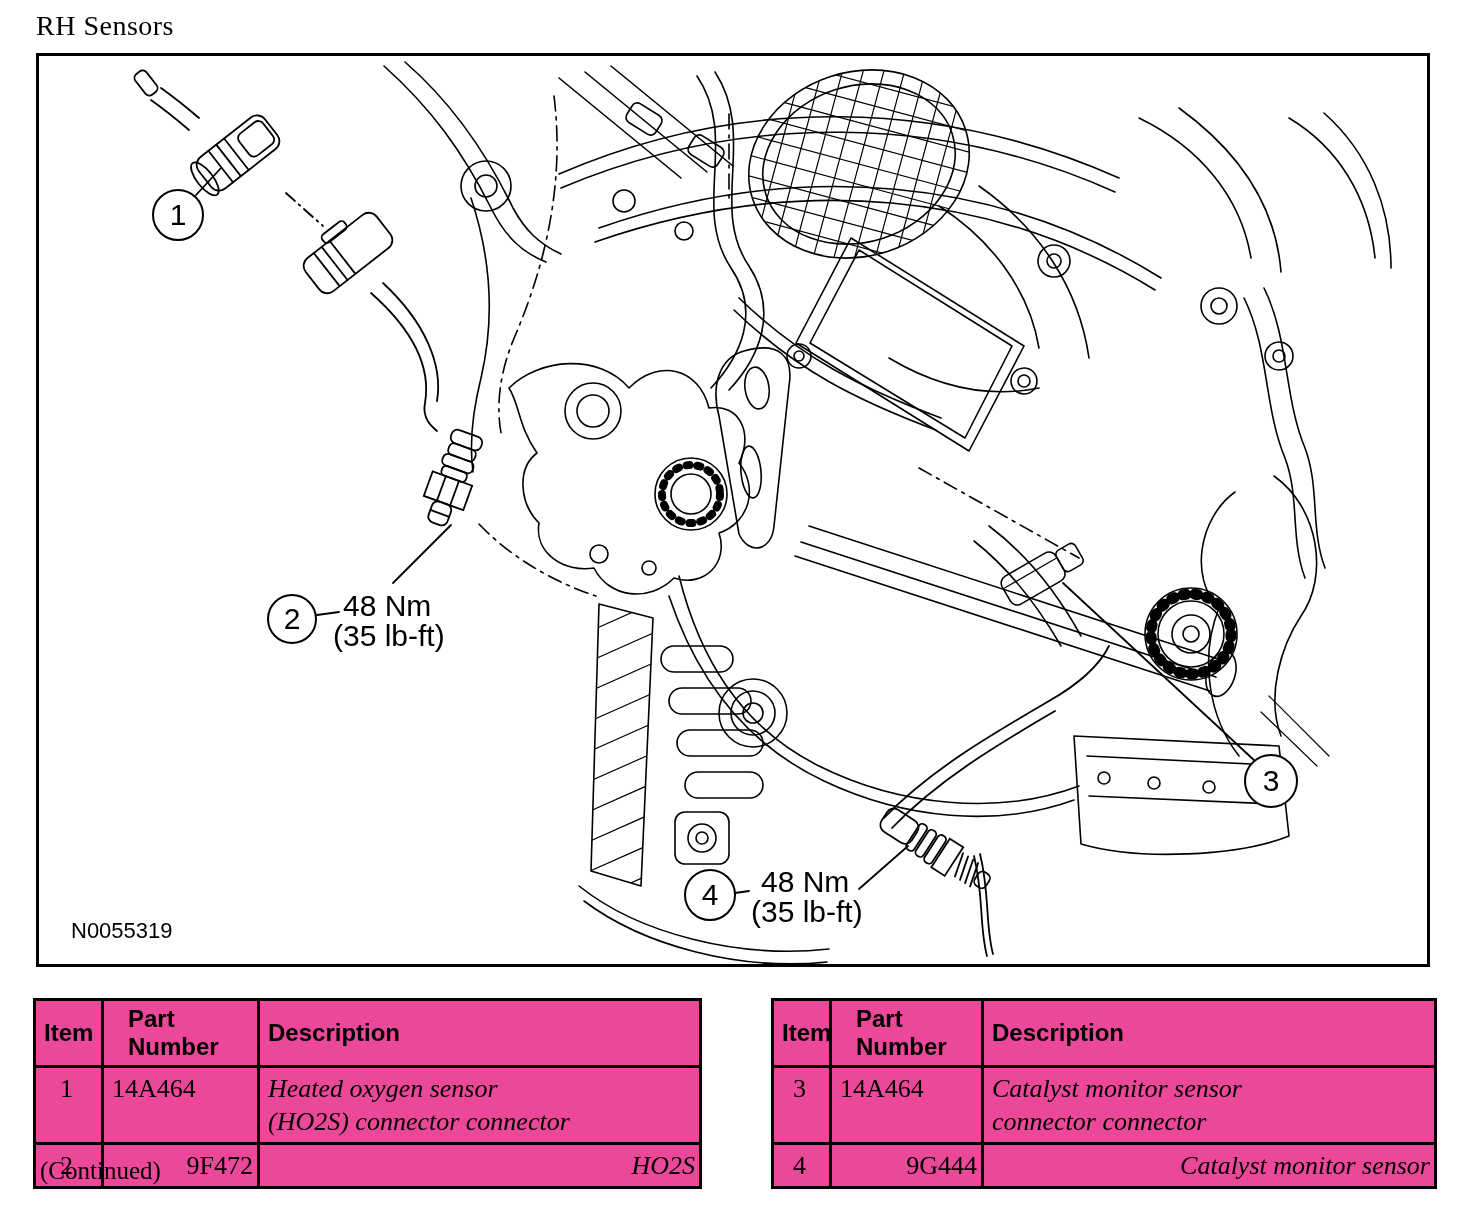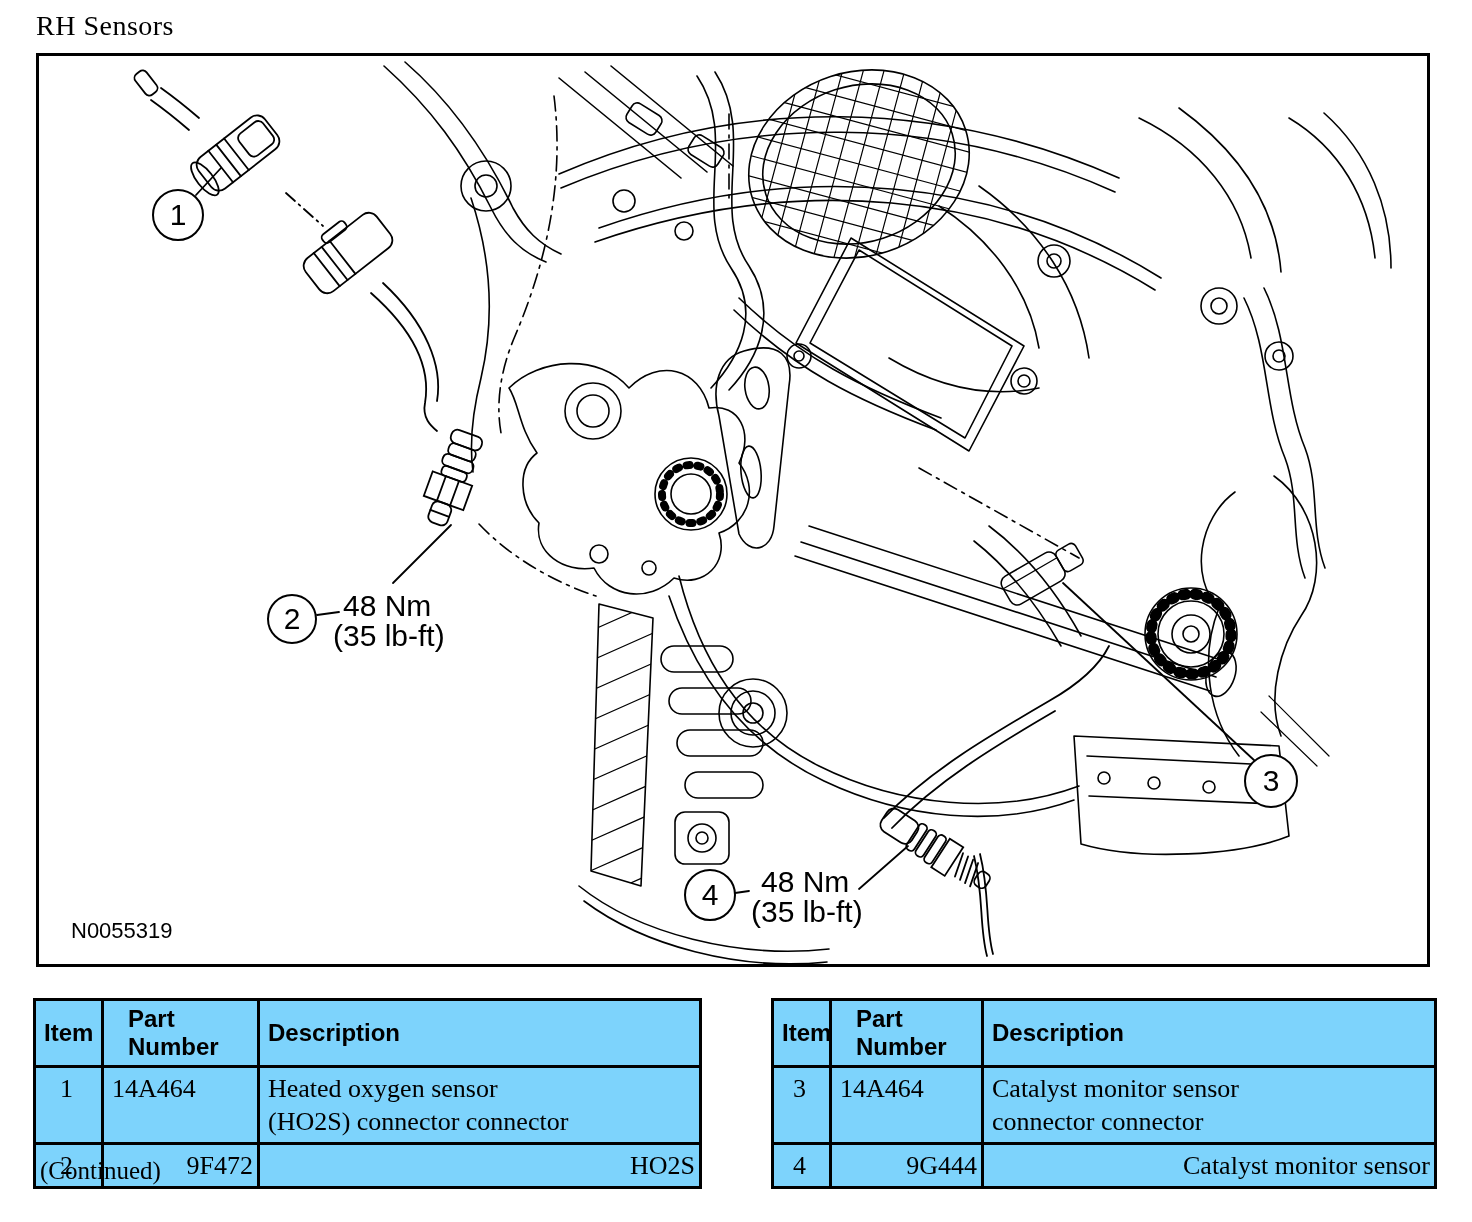--- a/index.html
+++ b/index.html
@@ -1,27 +1,27 @@
 <!DOCTYPE html>
 <html><head>
 <meta charset="utf-8">
 <style>
   html,body{margin:0;padding:0;background:#ffffff;}
   body{width:1472px;height:1222px;position:relative;font-family:"Liberation Serif",serif;color:#000;}
   .page-title{position:absolute;left:36px;top:10px;font-family:"Liberation Serif",serif;font-weight:normal;font-size:28px;letter-spacing:.5px;}
   .figure-frame{position:absolute;left:36px;top:53px;width:1388px;height:908px;border:3px solid #000;box-sizing:content-box;background:#fff;}
   .figure-frame svg{display:block;}
-  .parts-table{position:absolute;border-collapse:collapse;table-layout:fixed;background:#7dd3fc;}
+  .parts-table{position:absolute;border-collapse:collapse;table-layout:fixed;background:#ec4899;}
   .parts-table,.parts-table th,.parts-table td{border:3px solid #000;}
   .parts-table th{font-family:"Liberation Sans",sans-serif;font-weight:bold;font-size:24px;text-align:left;padding:4px 4px 4px 8px;height:32px;vertical-align:middle;}
   .parts-table td{font-family:"Liberation Serif",serif;font-size:26px;vertical-align:top;padding:4px 4px 2px 8px;line-height:33px;}
   .parts-table td.c-item{text-align:center;padding-left:0;}
   .parts-table td.c-part{}
   .parts-table th.h-part{padding-left:24px;}
-  .parts-table td.c-desc{padding-left:8px;}
+  .parts-table td.c-desc{padding-left:8px;font-style:italic;}
   .row-tall td{height:68px;}
   .row-short td{height:35px;text-align:right;}
   .tbl-left{left:33px;top:998px;width:669px;}
   .tbl-right{left:771px;top:998px;width:666px;}
   .continued{position:absolute;left:40px;top:1157px;font-family:Liberation Serif, serif;font-size:25px;}
   .desc-line{display:block;}
 </style>
 </head>
 <body>
 

